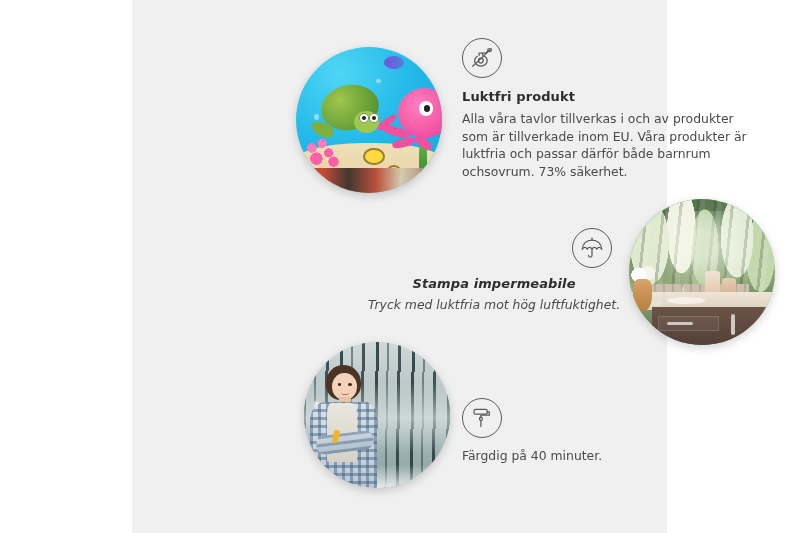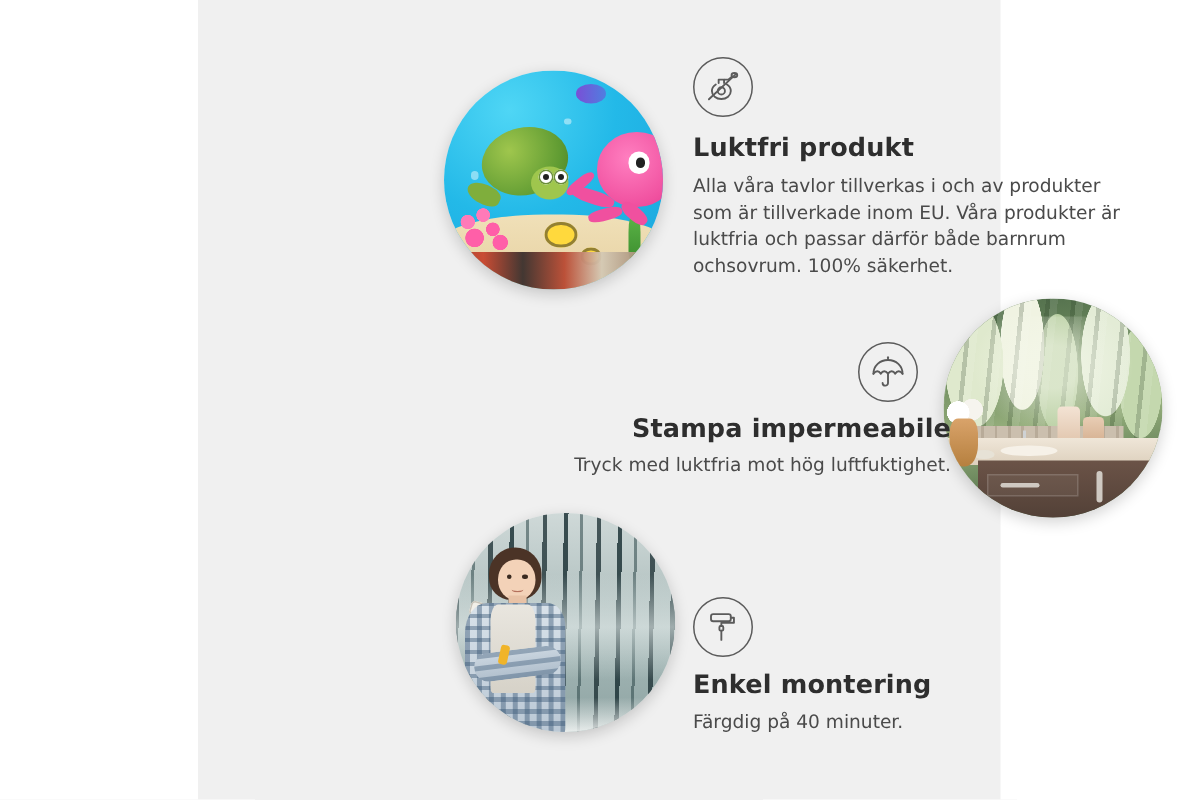--- a/index.html
+++ b/index.html
@@ -265,35 +265,35 @@
   
   .feature{position:absolute;}
   .feat-icon{
     width:40px;height:40px;border-radius:50%;
     border:1.4px solid #5b5b5b;
     display:flex;align-items:center;justify-content:center;
     box-sizing:border-box;
   }
   .feat-icon svg{display:block;}
   .feat-title{
-    font-size:17px;font-weight:bold;color:#2e2e2e;
+    font-size:13px;font-weight:bold;color:#2e2e2e;
     letter-spacing:.1px;margin:0;
   }
   .feat-body{
     font-size:12.4px;color:#4a4a4a;line-height:1.42;margin:0;
   }
 
   
   #feature-odourless{left:330px;top:38px;width:300px;}
   #feature-odourless .feat-icon{margin-bottom:11px;}
   #feature-odourless .feat-title{margin-bottom:6px;}
   #feature-odourless .feat-body{width:290px;}
 
   
-  #feature-waterproof{left:222px;top:228px;width:280px;text-align:right;}
+  #feature-waterproof{left:222px;top:228px;width:280px;text-align:center;font-style:italic;}
   #feature-waterproof .icon-wrap{display:flex;justify-content:center;}
   #feature-waterproof .feat-icon{margin-bottom:8px;margin-left:195px;}
   #feature-waterproof .feat-title{margin-bottom:5px;}
 
   
   #feature-assembly{left:330px;top:398px;width:230px;}
   #feature-assembly .feat-icon{margin-bottom:9px;}
   #feature-assembly .feat-title{margin-bottom:5px;}
 </style>
 </head>
@@ -379,21 +379,21 @@
         <svg width="26" height="26" viewBox="0 0 26 26" fill="none" stroke="#5b5b5b" stroke-width="1.25" stroke-linecap="round" stroke-linejoin="round">
           <path d="M8.2 11.3c-1.6 1-2.6 2.6-2.6 4.4 0 3 2.8 5.3 6.3 5.3s6.3-2.3 6.3-5.3c0-1.9-1.1-3.5-2.8-4.5"></path>
           <path d="M10.1 10.4V8.1h3.6v2.2"></path>
           <path d="M13.9 8.1h2.6l2.6-2.1"></path>
           <ellipse cx="20.6" cy="5.1" rx="1.9" ry="1.4"></ellipse>
           <circle cx="11.9" cy="15.6" r="2.4"></circle>
           <path d="M3.6 21.2 21.4 4.6"></path>
         </svg>
       </div>
       <p class="feat-title">Luktfri produkt</p>
-      <p class="feat-body">Alla våra tavlor tillverkas i och av produkter som är tillverkade inom EU. Våra produkter är luktfria och passar därför både barnrum ochsovrum. 100% säkerhet.</p>
+      <p class="feat-body">Alla våra tavlor tillverkas i och av produkter som är tillverkade inom EU. Våra produkter är luktfria och passar därför både barnrum ochsovrum. 73% säkerhet.</p>
     </div>
 
     <div class="feature" id="feature-waterproof">
       <div class="icon-wrap">
         <div class="feat-icon">
           <svg width="26" height="26" viewBox="0 0 26 26" fill="none" stroke="#5b5b5b" stroke-width="1.25" stroke-linecap="round" stroke-linejoin="round">
             <path d="M3.3 14.2c0-5.3 4.3-9.2 9.7-9.2s9.7 3.9 9.7 9.2"></path>
             <path d="M3.3 14.2c1.6-2.3 3.6-2.3 4.9 0 1.3-2.3 3.3-2.3 4.8 0 1.5-2.3 3.5-2.3 4.8 0 1.3-2.3 3.3-2.3 4.9 0"></path>
             <path d="M13 5V3.1"></path>
             <path d="M13 14.2v6.1a1.8 1.8 0 0 1-3.6 0"></path>
@@ -406,18 +406,17 @@
 
     <div class="feature" id="feature-assembly">
       <div class="feat-icon">
         <svg width="26" height="26" viewBox="0 0 26 26" fill="none" stroke="#5b5b5b" stroke-width="1.25" stroke-linecap="round" stroke-linejoin="round">
           <rect x="5" y="4.4" width="13.2" height="4.8" rx="1.5"></rect>
           <path d="M18.2 6.8h2.1v3.4h-8.4v2.1"></path>
           <rect x="10.6" y="12.3" width="2.6" height="3.1" rx=".8"></rect>
           <path d="M11.9 15.4v6.2"></path>
         </svg>
       </div>
-      <p class="feat-title">Enkel montering</p>
       <p class="feat-body">Färgdig på 40 minuter.</p>
     </div>
 
   </div>
 </div>
 
 </body></html>

